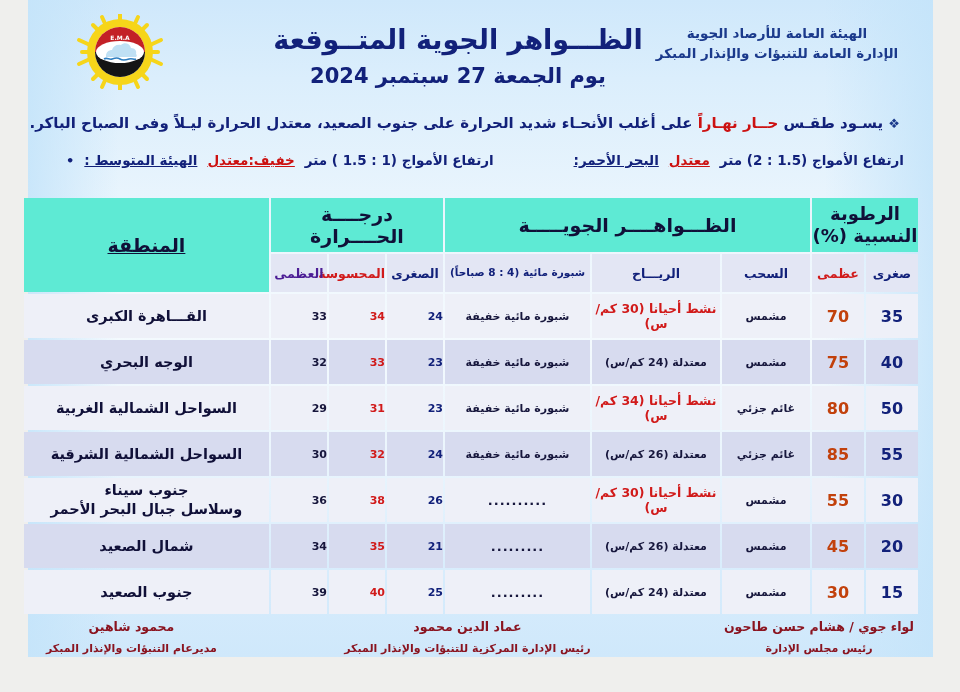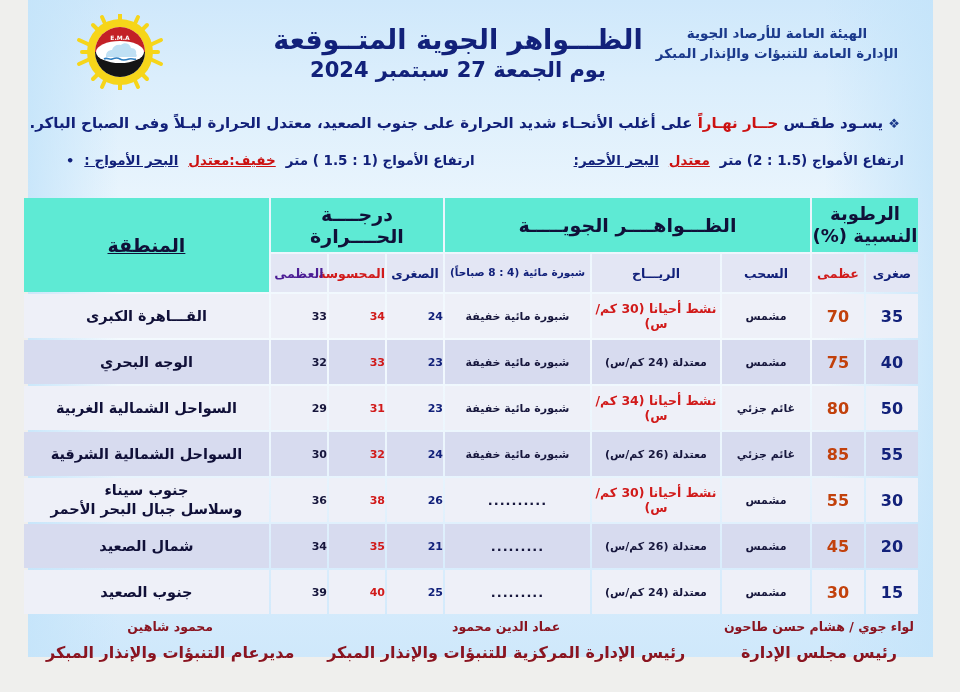--- a/index.html
+++ b/index.html
@@ -72,21 +72,21 @@
   #main-title {
     font-size: 27px;
     font-weight: bold;
     letter-spacing: .5px;
     line-height: 1.15;
     white-space: nowrap;
   }
   #sub-title {
     font-size: 21px;
     font-weight: bold;
-    margin-top: 3px;
+    margin-top: 9px;
     line-height: 1.15;
     white-space: nowrap;
   }
 
   
   #summary-line {
     position: absolute;
     top: 114px;
     right: 60px;
     left: 60px;
@@ -191,21 +191,21 @@
     top: 616px;
     display: flex;
     flex-direction: row-reverse;
     justify-content: space-between;
     color: #8a1420;
     font-weight: bold;
     white-space: nowrap;
   }
   .sig { text-align: center; line-height: 1.8; }
   .sig .name  { font-size: 12.5px; }
-  .sig .title { font-size: 16px; }
+  .sig .title { font-size: 11px; }
   .sig.left  { margin-left: 38px; }
   .sig.right { margin-right: 32px; }
 </style>
 </head>
 <body>
 
 <div id="page">
   <div id="paper"></div>
 
   <div id="logo" class="layer">
@@ -254,21 +254,21 @@
   <div id="summary-line" class="layer">
     <span class="bullet">❖</span>
     <span>يسـود طقـس</span>
     <span class="hot">حــار نهـاراً</span>
     <span>على أغلب الأنحـاء شديد الحرارة على جنوب الصعيد، معتدل الحرارة ليـلاً وفى الصباح الباكر.</span>
   </div>
 
   <div id="sea-row" class="layer">
     <div class="sea-item">
       <span class="sea-dot">•</span>
-      <span class="sea-name">البحر الأمواج :</span>
+      <span class="sea-name">الهيئة المتوسط :</span>
       <span class="sea-state">خفيف:معتدل</span>
       <span class="sea-wave">ارتفاع الأمواج (1 : 1.5 ) متر</span>
     </div>
     <div class="sea-item">
       <span class="sea-name">البحر الأحمر:</span>
       <span class="sea-state">معتدل</span>
       <span class="sea-wave">ارتفاع الأمواج (1.5 : 2) متر</span>
     </div>
   </div>
 

